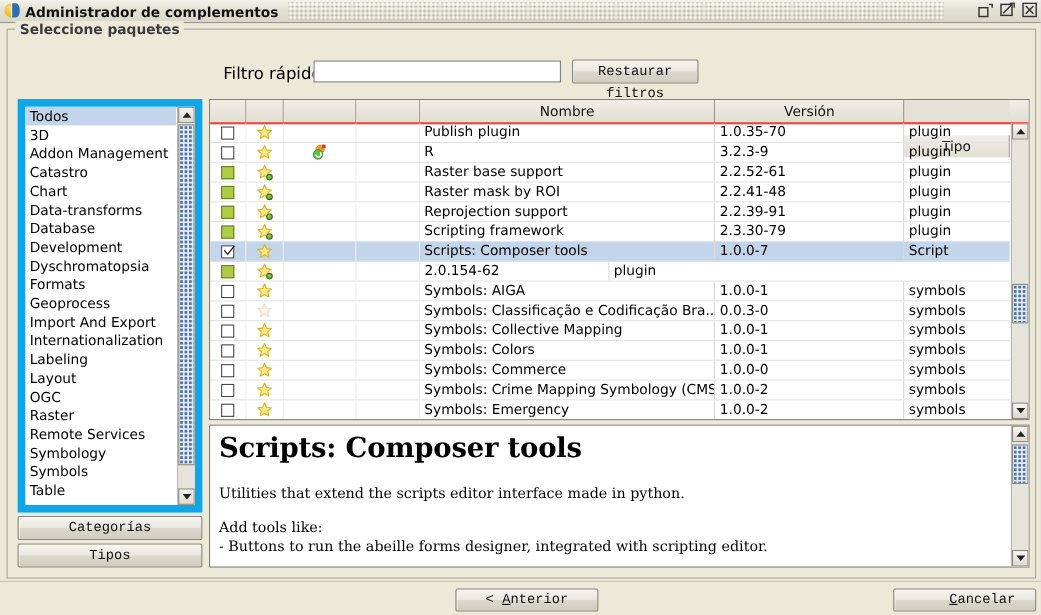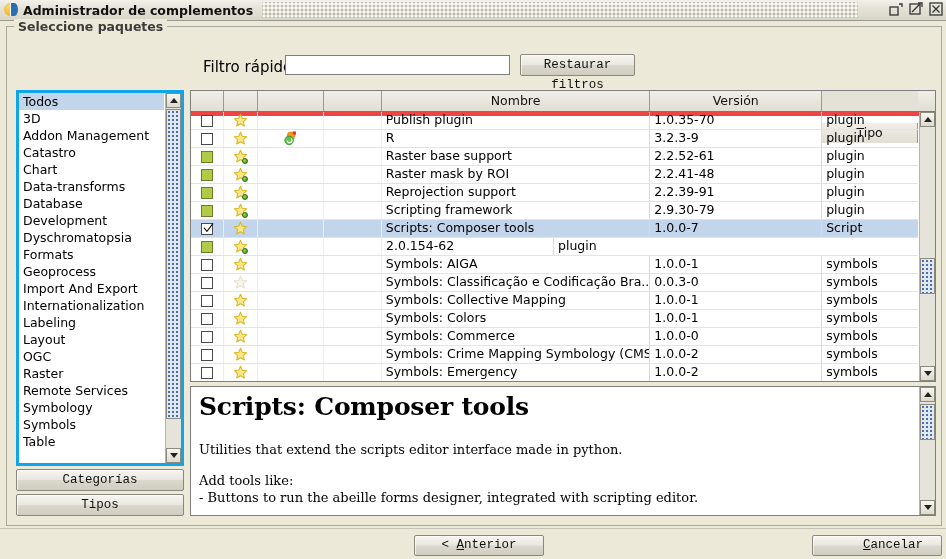--- a/index.html
+++ b/index.html
@@ -64,21 +64,21 @@
     font-family:Liberation Mono, monospace;font-size:12.5px;color:#111;
     box-shadow:inset 1px 1px 0 #ffffffaa;
     cursor:default;text-align:center;box-sizing:border-box;
   }
   .btn.disabled{color:#a0a0a0;text-shadow:1px 1px 0 #ffffff;margin-top:24px;}
   .btn-restaurar{position:absolute;left:520px;top:54px;width:115px;height:22px;}
 
   
   .listbox{
     position:absolute;left:16px;top:90px;width:168px;height:376px;
-    background:#fff;border:3px solid #0ea5e9;box-sizing:border-box;overflow:hidden;
+    background:#fff;border:7px solid #0ea5e9;box-sizing:border-box;overflow:hidden;
   }
   .listrow{height:17px;line-height:17px;padding-left:4px;font-size:12.5px;white-space:nowrap;}
   .listrow.sel{background:#c3d5ea;}
 
   
   .vsb{position:absolute;width:16px;background:#eeece4;border-left:1px solid #b6b3a8;box-sizing:border-box;}
   .vsb .arrow{
     position:absolute;left:0;width:15px;height:15px;
     background:linear-gradient(to bottom,#f7f6f2,#ddd9cd);
     border:1px solid #8d8a7f;box-sizing:border-box;
@@ -100,21 +100,21 @@
 
   
   .btn-cat{position:absolute;left:16px;top:469px;width:168px;height:22px;}
   .btn-tip{position:absolute;left:16px;top:494px;width:168px;height:22px;}
 
   
   .tablewrap{
     position:absolute;left:190px;top:90px;width:746px;height:292px;
     background:#fff;border:1px solid #7f7f7f;box-sizing:border-box;overflow:hidden;
   }
-  .thead{display:flex;height:20px;background:#e4e1d7;border-bottom:5px solid #ef4444;}
+  .thead{display:flex;height:20px;background:#e4e1d7;border-bottom:2px solid #ef4444;}
   .th{
     border-right:1px solid #9c998e;box-sizing:border-box;height:20px;line-height:19px;
     text-align:center;font-size:12.5px;color:#111;
     background:linear-gradient(to bottom,#f0eee7,#e1ded3);
     overflow:hidden;white-space:nowrap;
   }
   .tbody{position:absolute;left:0;top:21px;right:17px;bottom:0;overflow:hidden;}
   .trow{display:flex;height:17px;border-bottom:1px solid #e3e3e3;}
   .trow.sel{background:#c3d5ea;}
   .td{box-sizing:border-box;height:17px;line-height:16px;font-size:12.5px;
@@ -351,21 +351,21 @@
             <div class="cb green"></div>
           </div>
           <div class="td c1">
             <span class="star"><svg width="15" height="15" viewBox="0 0 16 16">
                 <path d="M8 1.3 L9.9 5.6 L14.6 6.1 L11.1 9.2 L12.1 13.8 L8 11.4 L3.9 13.8 L4.9 9.2 L1.4 6.1 L6.1 5.6 Z" fill="#fbe78a" stroke="#d8b623" stroke-width="1.1" stroke-linejoin="round"></path>
               </svg><i class="dot"></i></span>
           </div>
           <div class="td c2"></div>
           <div class="td c3"></div>
           <div class="td name">Scripting framework</div>
-          <div class="td ver">2.9.30-79</div>
+          <div class="td ver">2.3.30-79</div>
           <div class="td tipo">plugin</div>
         </div>
         <div class="trow sel">
           <div class="td c0">
             <div class="cb">
               <svg class="tick" viewBox="0 0 12 12">
                 <path d="M1 5 L4.3 9 L11 0.5" fill="none" stroke="#111" stroke-width="1.2"></path>
               </svg>
             </div>
           </div>

